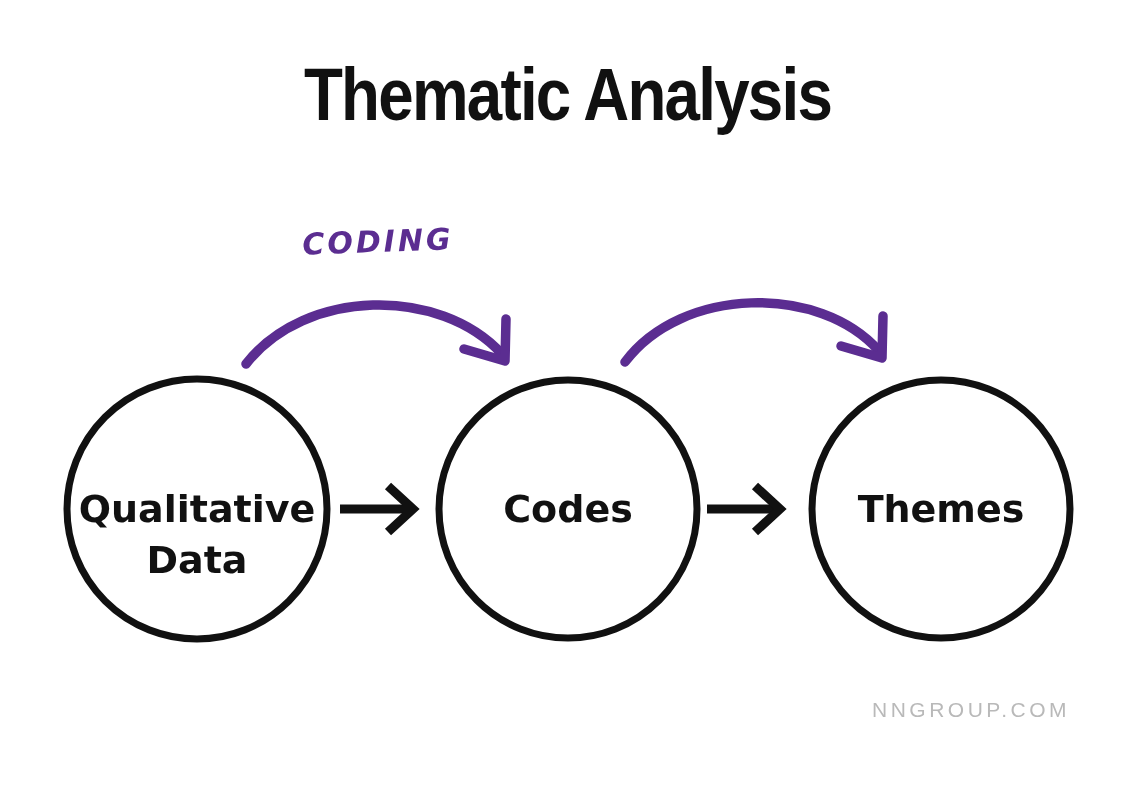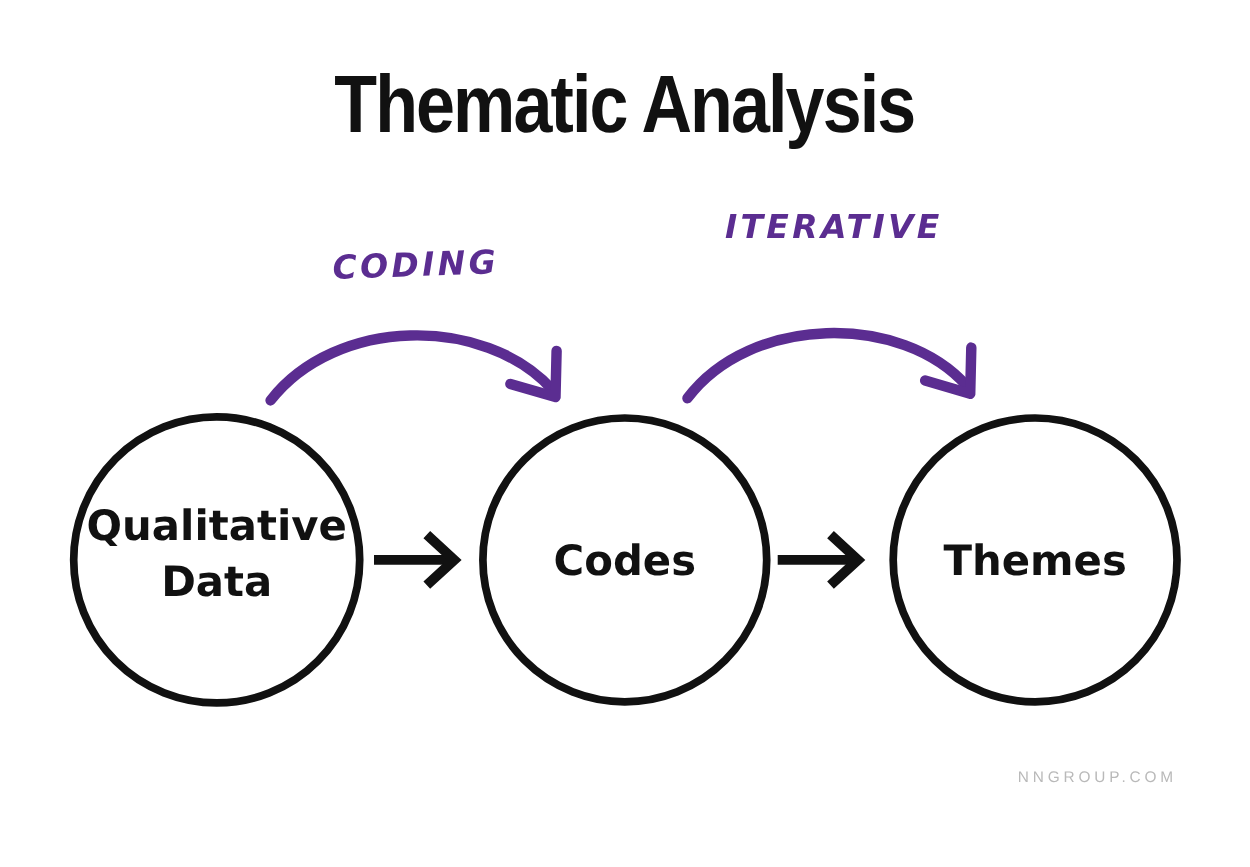--- a/index.html
+++ b/index.html
@@ -72,36 +72,36 @@
     position: absolute;
     width: 260px;
     color: var(--ink, #111111);
     font-family: "DejaVu Sans", "Liberation Sans", sans-serif;
     font-size: 38px;
     font-weight: 600;
     text-align: center;
     line-height: 1.35;
     transform: translate(-50%, -50%);
   }
-  .node-label.n1 { left: 197px; top: 504px; }
+  .node-label.n1 { left: 197px; top: 535px; }
   .node-label.n2 { left: 568px; top: 510px; }
   .node-label.n3 { left: 941px; top: 510px; }
 
   
   .footer {
     position: absolute;
     right: 66px;
     top: 698px;
     display: flex;
     align-items: baseline;
     gap: 22px;
   }
   .site {
     font-family: "Liberation Sans", sans-serif;
-    font-size: 14px;
+    font-size: 21px;
     font-weight: 400;
     letter-spacing: 3.5px;
     color: var(--gray, #b9b9b9);
   }
   .logo {
     display: flex;
     align-items: baseline;
     color: var(--ink, #111111);
   }
   .logo .nn {
@@ -128,21 +128,20 @@
 
 <div class="stage">
 
   <div class="title-wrap">
     <span class="title">Thematic Analysis</span>
   </div>
 
   <div class="annot annot-coding">CODING</div>
 
   <div class="annot annot-iter">
-    <div>ITERATIVE</div>
   </div>
 
   <svg class="diagram-svg" width="1136" height="788" viewBox="0 0 1136 788">
 
     <g stroke="#5b2d91" stroke-width="9.5" fill="none" stroke-linecap="round" stroke-linejoin="round">
       <path d="M 246 364 C 305 288 440 286 502 354"></path>
       <path d="M 464 349 L 505 361 L 506 319"></path>
     </g>
 
     <g stroke="#5b2d91" stroke-width="9.5" fill="none" stroke-linecap="round" stroke-linejoin="round">

